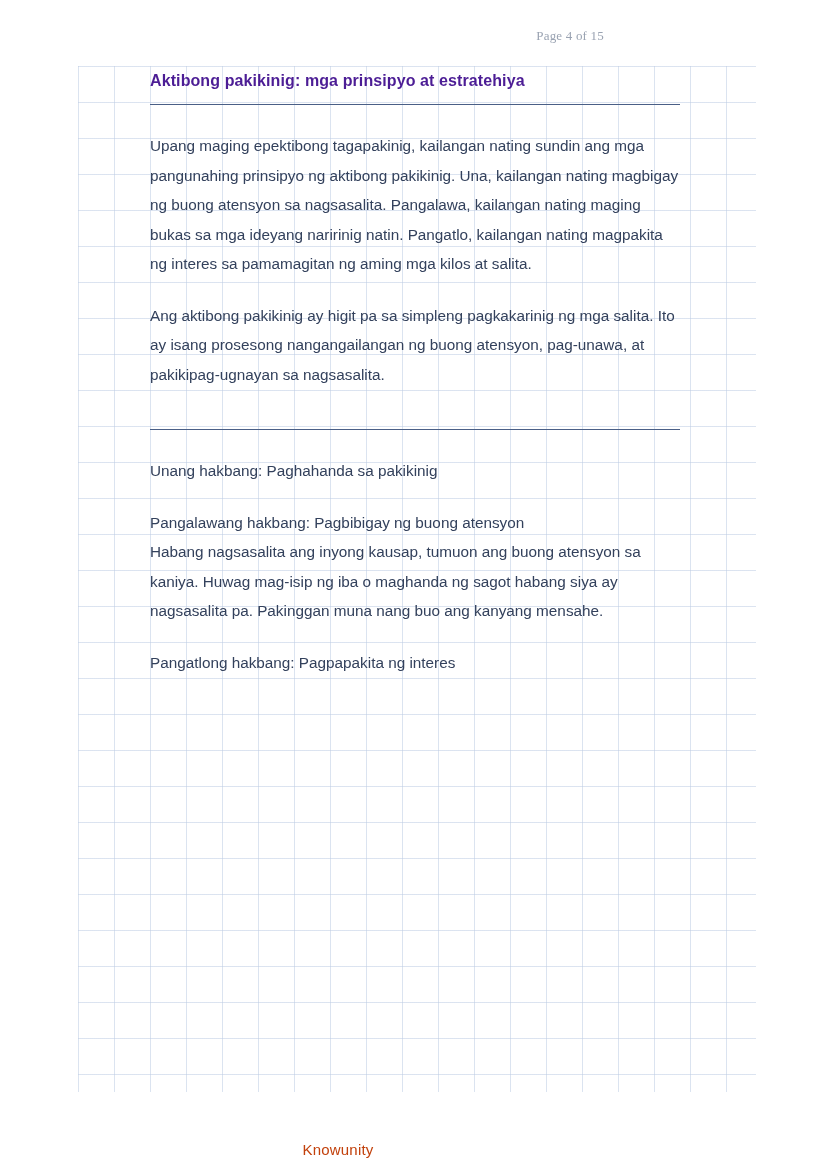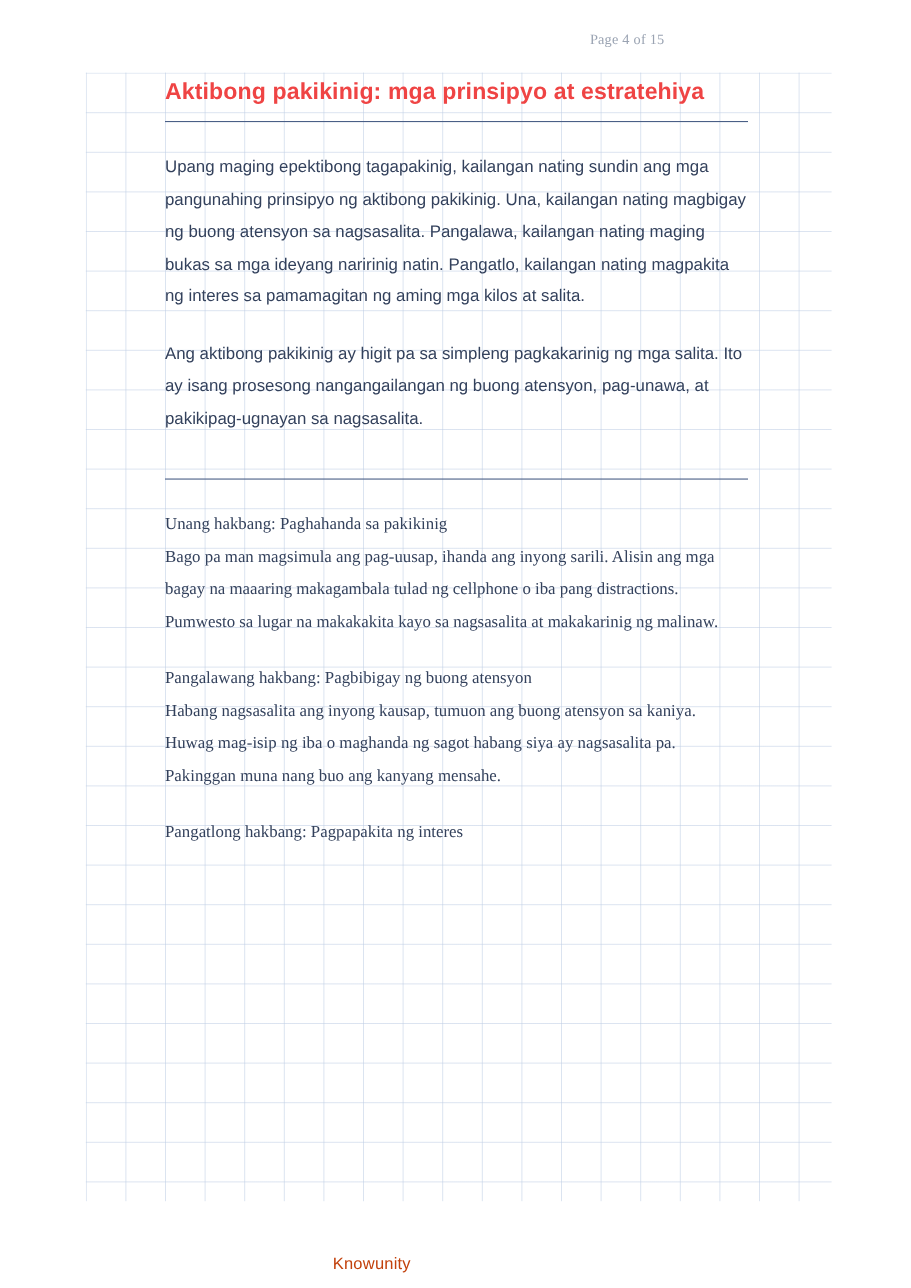--- a/index.html
+++ b/index.html
@@ -48,23 +48,23 @@
   }
 
   .content {
     position: absolute;
     left: 150px;
     top: 72px;
     width: 530px;
   }
 
   h2.heading {
-    font-size: 21px;
+    font-size: 16px;
     font-weight: bold;
-    color: #ef4444;
+    color: #4c1d95;
     margin: 0;
     padding: 0 0 14px 0;
     letter-spacing: 0.1px;
   }
   .rule {
     height: 1px;
     background: #4a5f86;
     width: 100%;
     margin: 0 0 26px 0;
   }
@@ -78,21 +78,20 @@
     line-height: 29.5px;
     color: #33415c;
     margin: 0 0 22px 0;
   }
   p.para:last-child {
     margin-bottom: 0;
   }
 
   .step {
     margin-bottom: 22px;
-    font-family: Liberation Serif, serif;
   }
   .step-title {
     font-size: 15.3px;
     line-height: 29.5px;
     color: #33415c;
   }
   .step-body {
     font-size: 15.3px;
     line-height: 29.5px;
     color: #33415c;
@@ -125,21 +124,20 @@
 
     <p class="para">Upang maging epektibong tagapakinig, kailangan nating sundin ang mga pangunahing prinsipyo ng aktibong pakikinig. Una, kailangan nating magbigay ng buong atensyon sa nagsasalita. Pangalawa, kailangan nating maging bukas sa mga ideyang naririnig natin. Pangatlo, kailangan nating magpakita ng interes sa pamamagitan ng aming mga kilos at salita.</p>
     <p class="para">Ang aktibong pakikinig ay higit pa sa simpleng pagkakarinig ng mga salita. Ito ay isang prosesong nangangailangan ng buong atensyon, pag-unawa, at pakikipag-ugnayan sa nagsasalita.</p>
 
     <div class="section-gap"></div>
 
     <div class="rule"></div>
 
     <div class="step">
       <div class="step-title">Unang hakbang: Paghahanda sa pakikinig</div>
-      <div class="step-body">Bago pa man magsimula ang pag-uusap, ihanda ang inyong sarili. Alisin ang mga bagay na maaaring makagambala tulad ng cellphone o iba pang distractions. Pumwesto sa lugar na makakakita kayo sa nagsasalita at makakarinig ng malinaw.</div>
     </div>
 
     <div class="step">
       <div class="step-title">Pangalawang hakbang: Pagbibigay ng buong atensyon</div>
       <div class="step-body">Habang nagsasalita ang inyong kausap, tumuon ang buong atensyon sa kaniya. Huwag mag-isip ng iba o maghanda ng sagot habang siya ay nagsasalita pa. Pakinggan muna nang buo ang kanyang mensahe.</div>
     </div>
 
     <div class="step">
       <div class="step-title">Pangatlong hakbang: Pagpapakita ng interes</div>
     </div>

